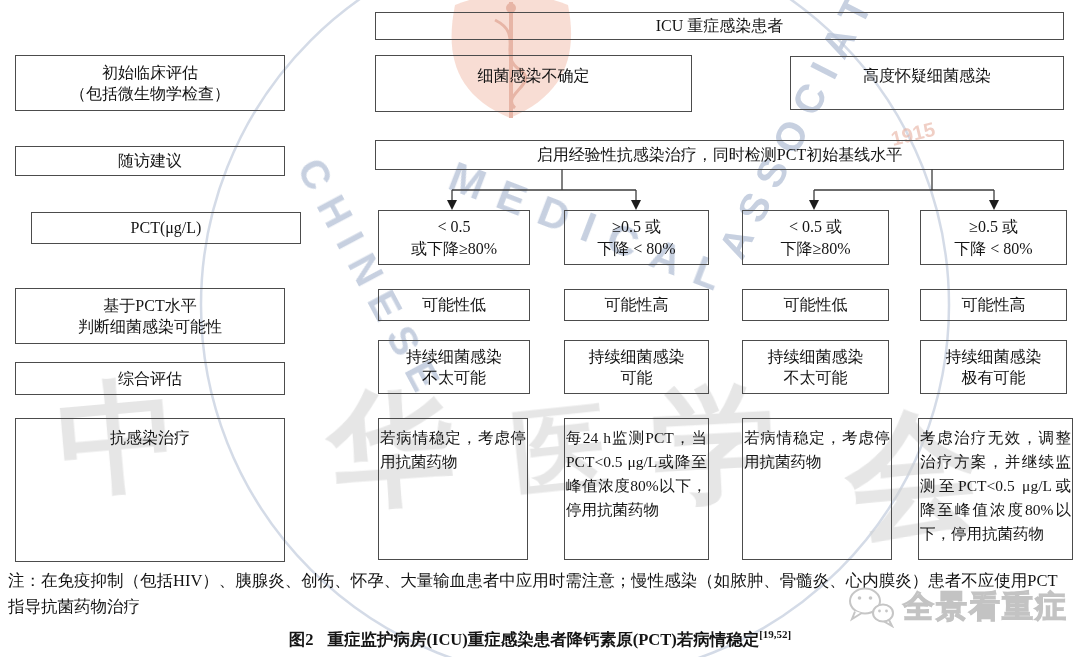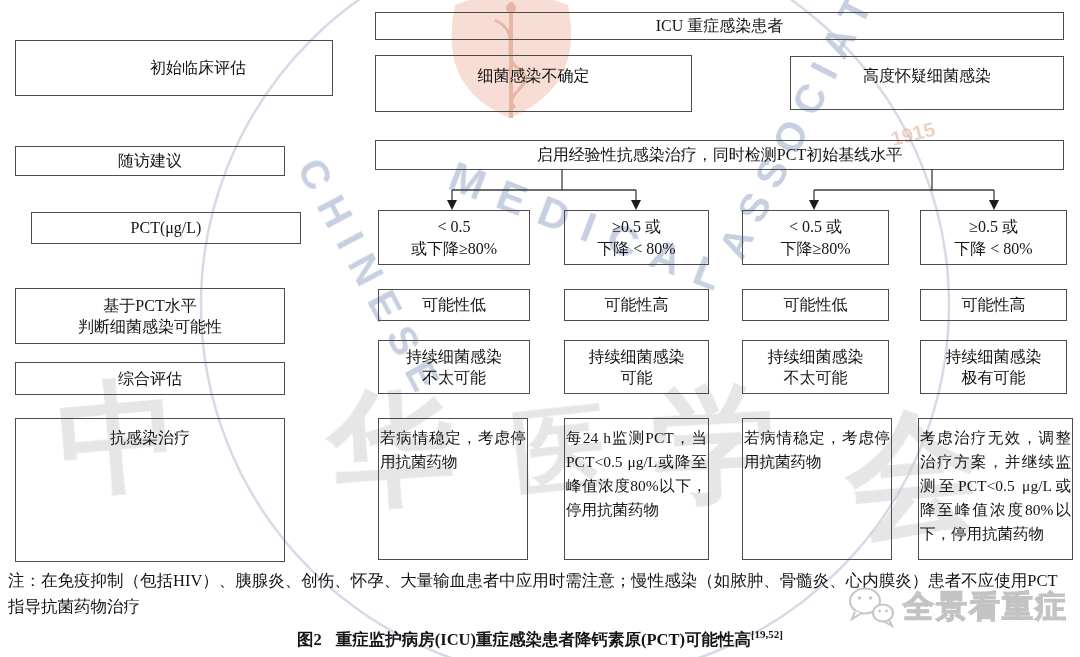--- a/index.html
+++ b/index.html
@@ -62,22 +62,23 @@
     <span class="callig" style="left:652px;top:362px;font-size:126px;transform:rotate(-3deg);">学</span>
     <span class="callig" style="left:846px;top:384px;font-size:136px;transform:rotate(-5deg);">会</span>
   </div>
 
   <div id="flow">
 
     <div class="bx" style="left:375px;top:12px;width:687px;height:26px;">
       <span>ICU 重症感染患者</span>
     </div>
 
-    <div class="bx" style="left:15px;top:40px;width:268px;height:54px;padding-left:48px;">
+    <div class="bx" style="left:15px;top:55px;width:268px;height:54px;">
       <span>初始临床评估</span>
+      <span>（包括微生物学检查）</span>
     </div>
     <div class="bx" style="left:15px;top:146px;width:268px;height:28px;">
       <span>随访建议</span>
     </div>
     <div class="bx" style="left:15px;top:212px;width:268px;height:30px;margin-left:16px;">
       <span>PCT(μg/L)</span>
     </div>
     <div class="bx" style="left:15px;top:288px;width:268px;height:54px;">
       <span>基于PCT水平</span>
       <span>判断细菌感染可能性</span>
@@ -170,21 +171,21 @@
       <span>若病情稳定，考虑停用抗菌药物</span>
     </div>
     <div class="bx tall" style="left:918px;top:418px;width:155px;height:142px;">
       <span>考虑治疗无效，调整治疗方案，并继续监测至PCT&lt;0.5 μg/L或降至峰值浓度80%以下，停用抗菌药物</span>
     </div>
   </div>
 
   <div id="note">注：在免疫抑制（包括HIV）、胰腺炎、创伤、怀孕、大量输血患者中应用时需注意；慢性感染（如脓肿、骨髓炎、心内膜炎）患者不应使用PCT指导抗菌药物治疗</div>
 
   <div id="caption">
-    <span class="cap-label">图2</span><span>重症监护病房(ICU)重症感染患者降钙素原(PCT)可能性高</span><span class="ref">[19,52]</span>
+    <span class="cap-label">图2</span><span>重症监护病房(ICU)重症感染患者降钙素原(PCT)若病情稳定</span><span class="ref">[19,52]</span>
   </div>
 
   <div id="brand">
     <svg width="52" height="42" viewBox="0 0 52 42">
       <g stroke="#c6c6c6" stroke-width="2" fill="#ffffff">
         <ellipse cx="20" cy="15" rx="15" ry="12.5"></ellipse>
         <path d="M10,25 L7,33 L16,27 Z" stroke="none" fill="#ffffff"></path>
         <path d="M10,25.5 L7,33 L16,27.5" fill="none"></path>
         <ellipse cx="38" cy="27" rx="10" ry="8.5"></ellipse>
         <path d="M44,34 L47,40 L39,35.5" fill="none"></path>

